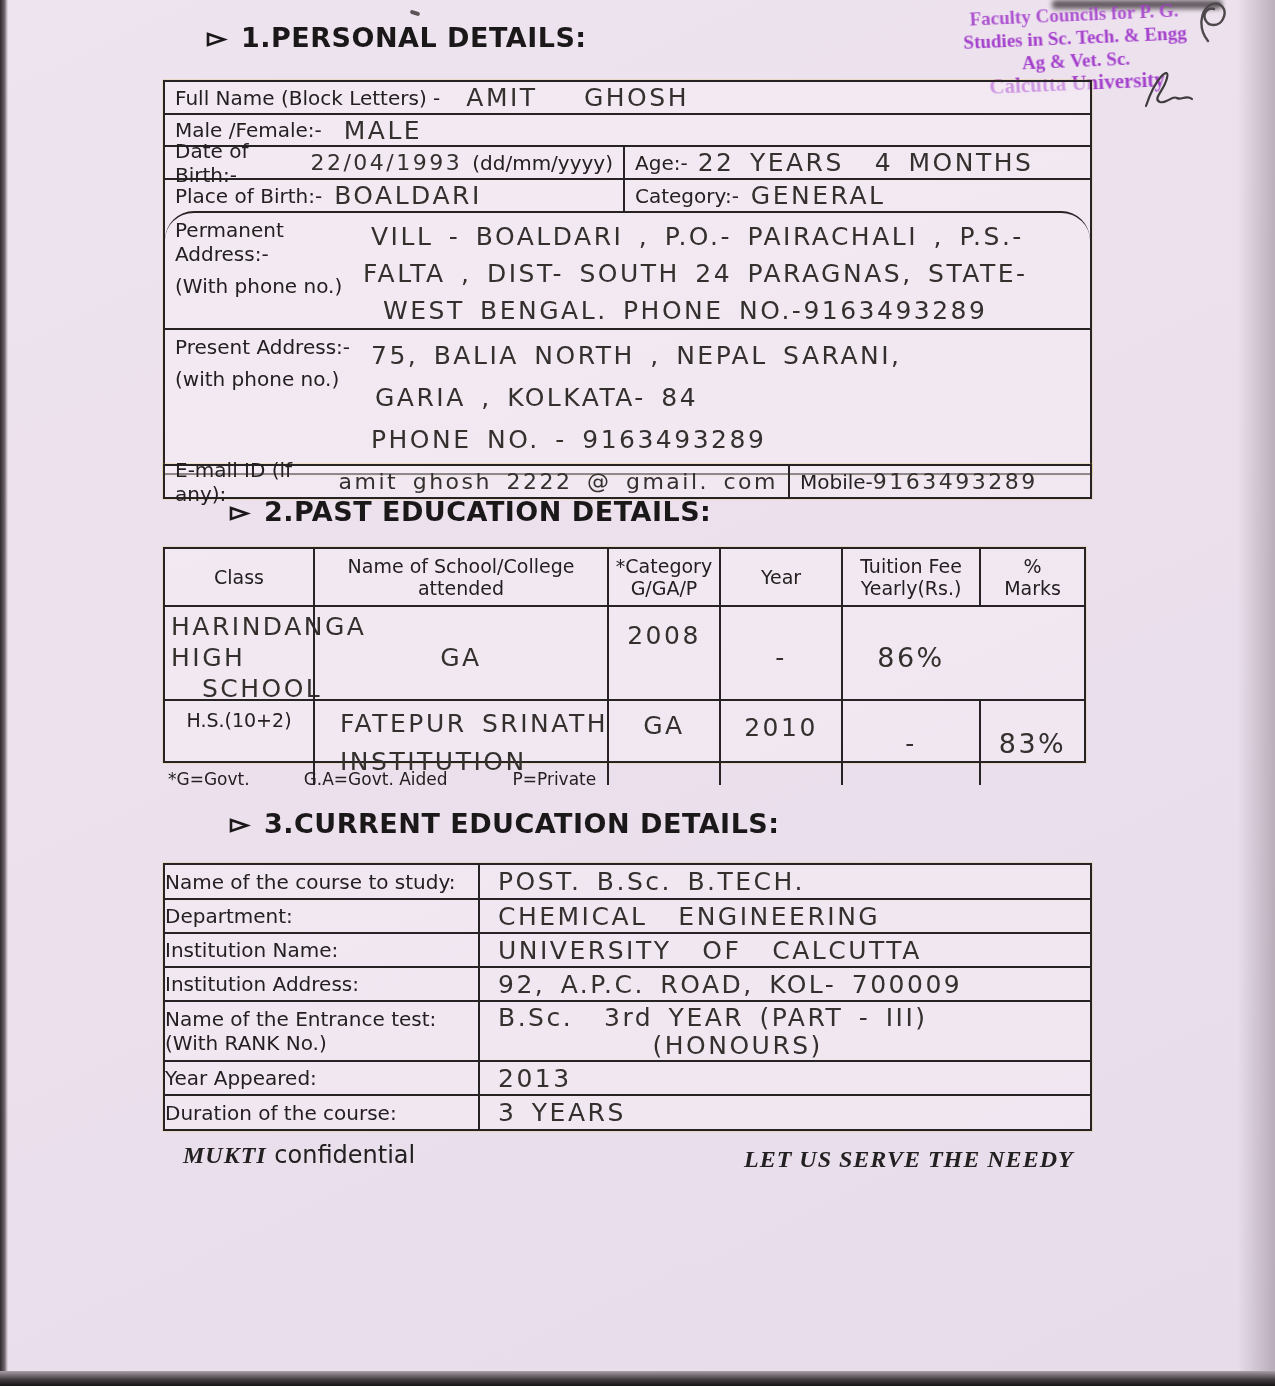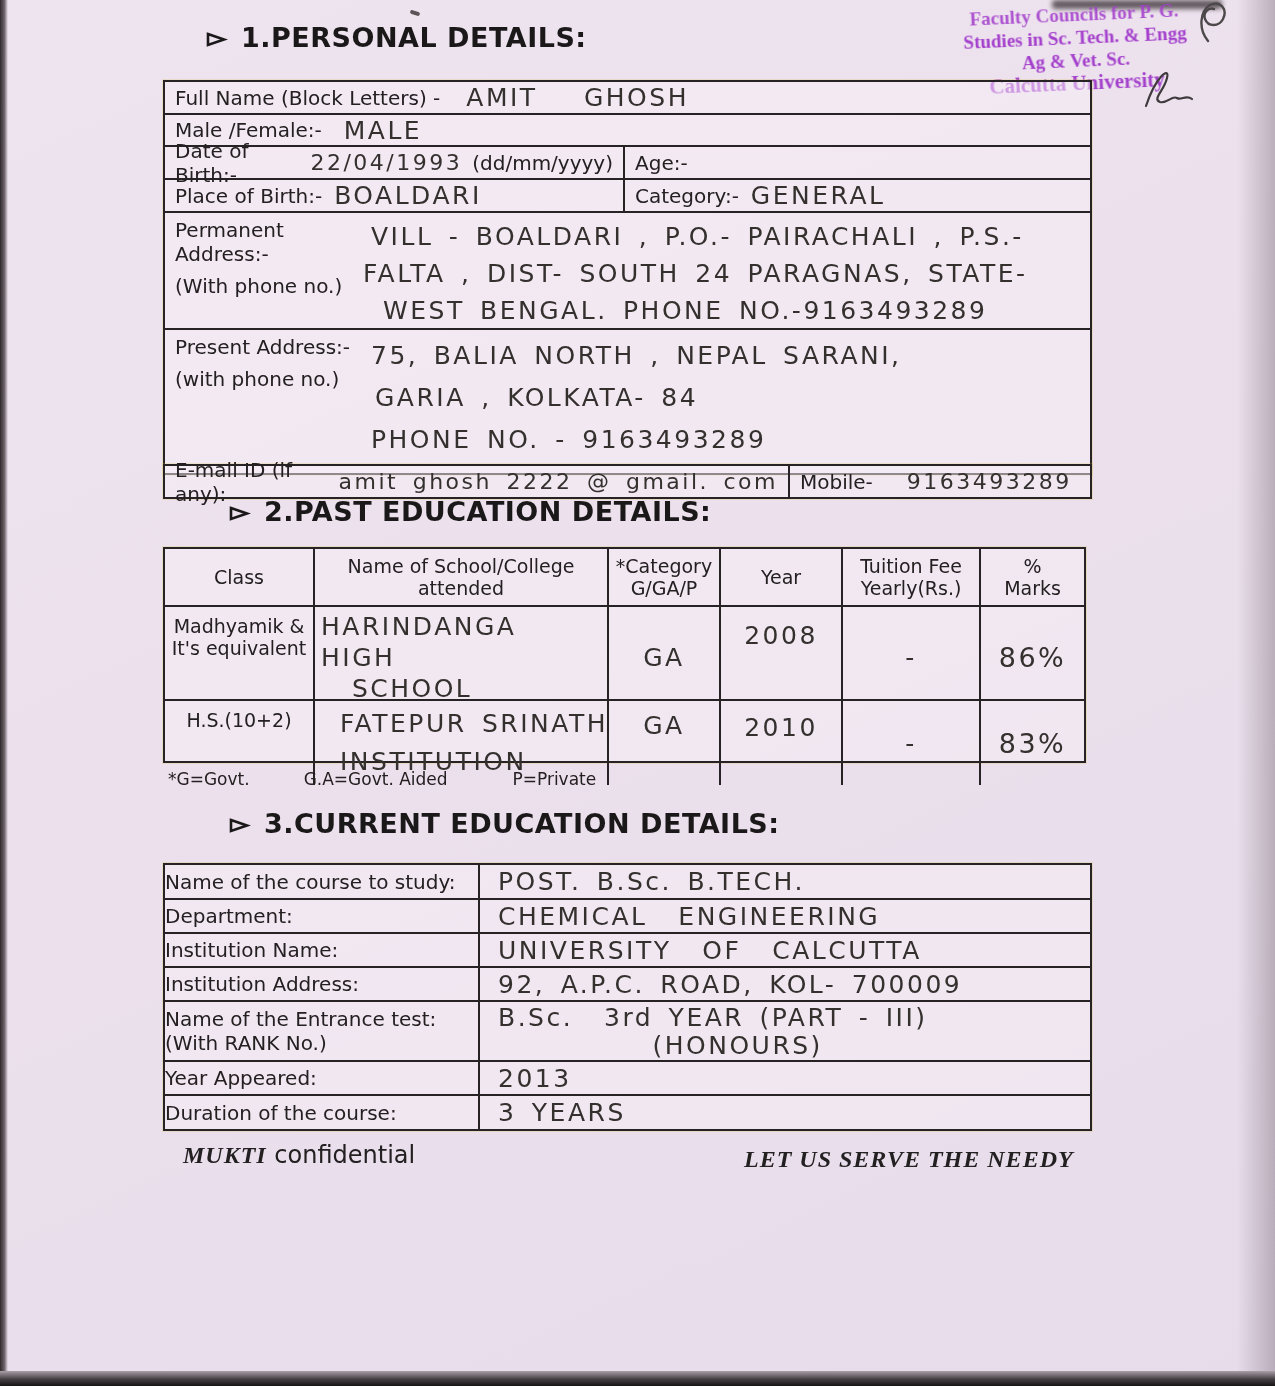--- a/index.html
+++ b/index.html
@@ -120,33 +120,34 @@
       <span class="hw" style="margin-left:22px;">MALE</span>
     </div>
     <div class="p-row p-split" style="height:31px;">
       <div class="p-cell first" style="flex:0 0 460px;">
         <span class="printed">Date of Birth:-</span>
         <span class="hw hw-sm" style="margin-left:6px;">22/04/1993</span>
         <span class="printed" style="margin-left:10px;">(dd/mm/yyyy)</span>
       </div>
       <div class="p-cell" style="flex:1;">
         <span class="printed">Age:-</span>
+        <span class="hw" style="margin-left:10px;">22 YEARS  4 MONTHS</span>
       </div>
     </div>
     <div class="p-row p-split" style="height:31px;">
       <div class="p-cell first" style="flex:0 0 460px;">
         <span class="printed">Place of Birth:-</span>
         <span class="hw" style="margin-left:12px;">BOALDARI</span>
       </div>
       <div class="p-cell" style="flex:1;">
         <span class="printed">Category:-</span>
         <span class="hw" style="margin-left:12px;">GENERAL</span>
       </div>
     </div>
-    <div class="p-row addr-row" style="height:110px;">
+    <div class="p-row addr-row" style="height:110px;border-radius:29px;">
       <div class="addr-label">
         <div class="printed">Permanent Address:-</div>
         <div class="printed l2">(With phone no.)</div>
       </div>
       <div class="addr-lines">
         <div class="hw" style="line-height:37px;">VILL - BOALDARI , P.O.- PAIRACHALI , P.S.-</div>
         <div class="hw" style="line-height:37px; margin-left:-8px;">FALTA , DIST- SOUTH 24 PARAGNAS, STATE-</div>
         <div class="hw" style="line-height:37px; margin-left:12px;">WEST BENGAL. PHONE NO.-9163493289</div>
       </div>
     </div>
@@ -161,21 +162,21 @@
         <div class="hw" style="line-height:42px;">PHONE NO. - 9163493289</div>
       </div>
     </div>
   </div>
 
   <div class="tbl" style="left:163px; top:464px; width:925px; height:31px; display:flex;">
     <div class="p-cell first" style="flex:0 0 625px;">
       <span class="printed">E-mail ID (if any):</span>
       <span class="hw hw-sm" style="margin-left:8px;">amit ghosh 2222 @ gmail. com</span>
     </div>
-    <div class="p-cell" style="flex:1;gap:34px;">
+    <div class="p-cell" style="flex:1;">
       <span class="printed">Mobile-</span>
       <span class="hw hw-sm">9163493289</span>
     </div>
   </div>
 
   <div class="section-title" style="left:228px; top:496px;">
     <svg class="arrow" width="23" height="19" viewBox="0 0 23 19">
       <path d="M3 4 L19 9.5 L3 15 Z" fill="none" stroke="#1b181a" stroke-width="2.6"></path>
     </svg>
     <span>2.PAST EDUCATION DETAILS:</span>
@@ -188,22 +189,20 @@
 attended</div>
       <div class="g-cell printed-sm">*Category
 G/GA/P</div>
       <div class="g-cell printed-sm">Year</div>
       <div class="g-cell printed-sm">Tuition Fee
 Yearly(Rs.)</div>
       <div class="g-cell printed-sm">%
 Marks</div>
     </div>
     <div class="g-row" style="height:92px;">
-      <div class="g-cell g-top printed-sm" style="padding-top:8px;">Madhyamik &amp;
-It's equivalent</div>
       <div class="g-cell g-left g-top hw" style="line-height:31px; white-space:pre;">HARINDANGA
 HIGH
   SCHOOL</div>
       <div class="g-cell hw">GA</div>
       <div class="g-cell g-top hw" style="padding-top:14px;">2008</div>
       <div class="g-cell hw">-</div>
       <div class="g-cell hw" style="font-size:27px;">86%</div>
     </div>
     <div class="g-row" style="height:60px;">
       <div class="g-cell g-top printed-sm" style="padding-top:8px;">H.S.(10+2)</div>

